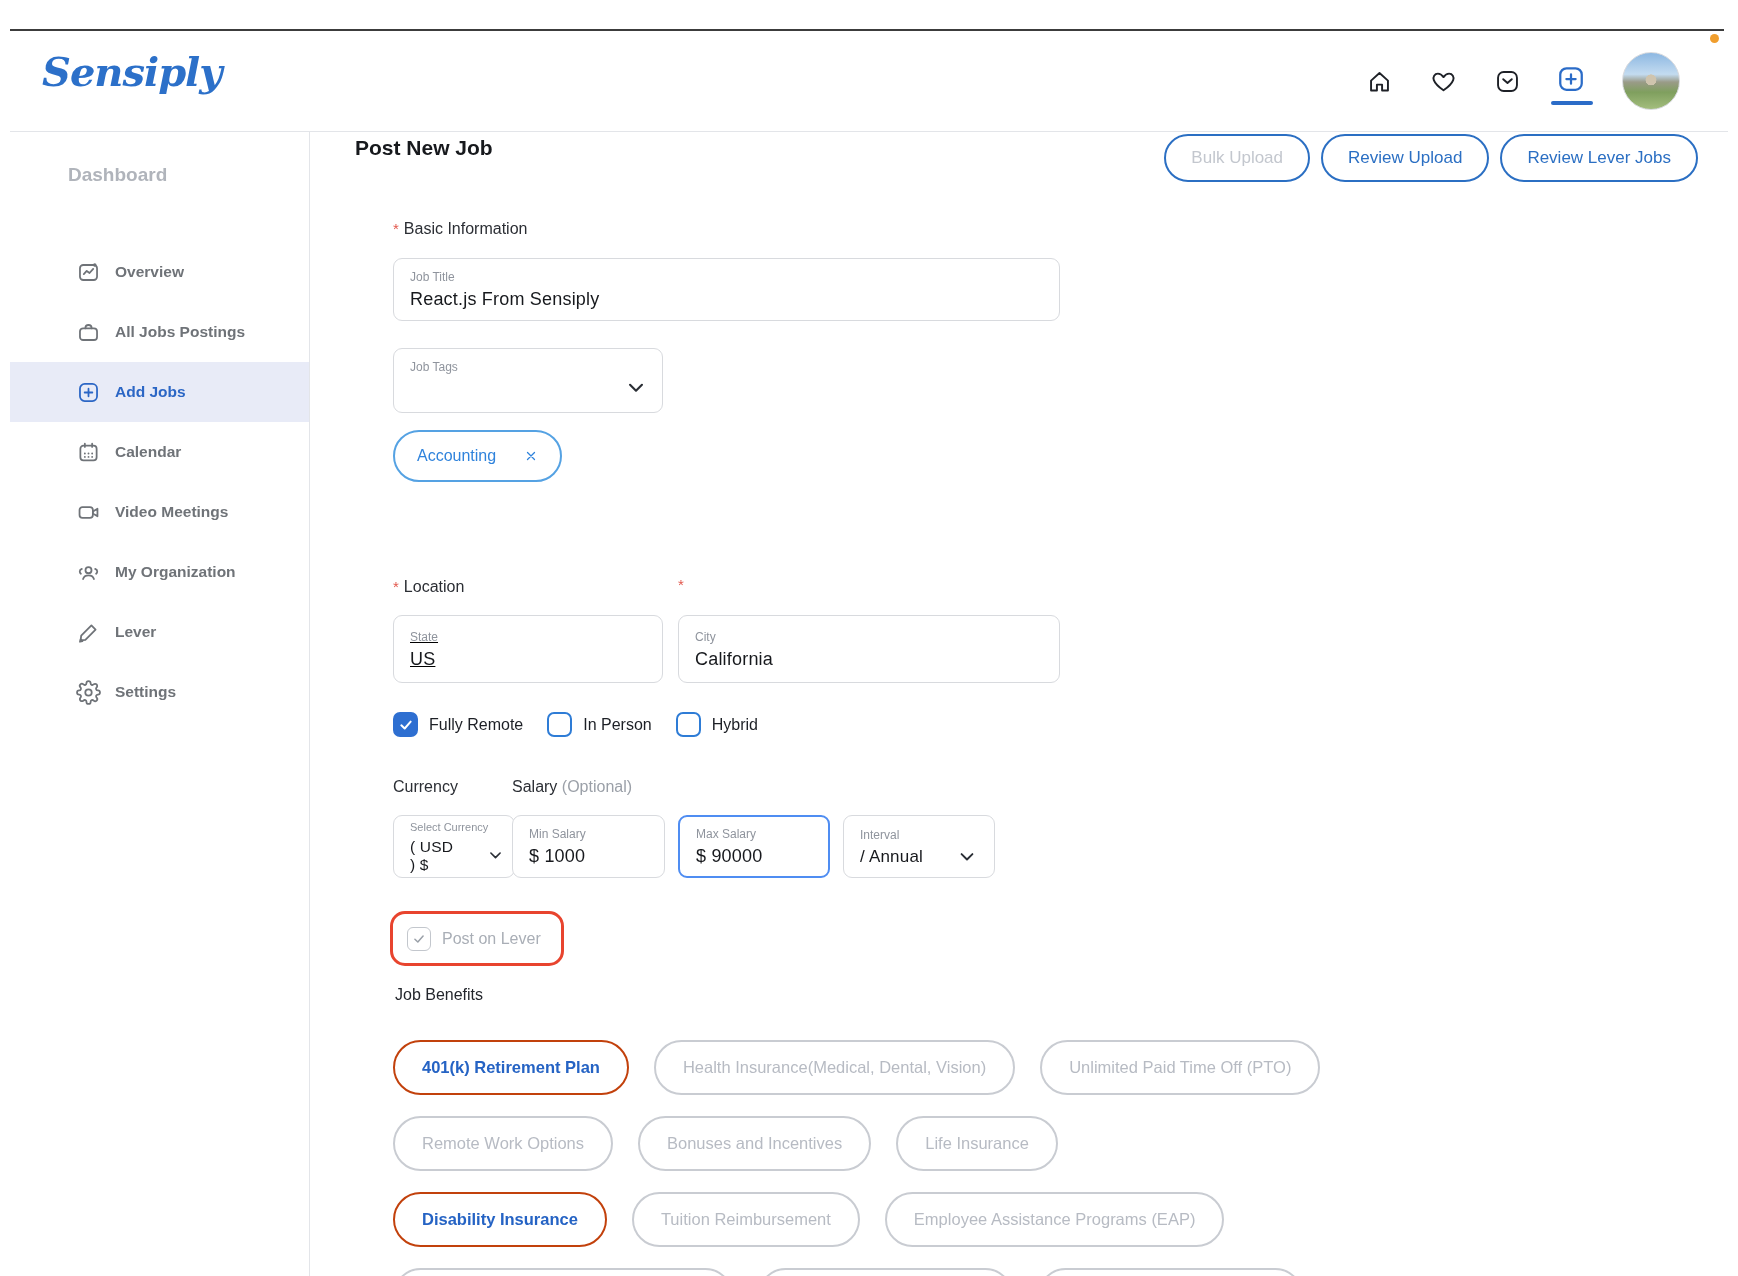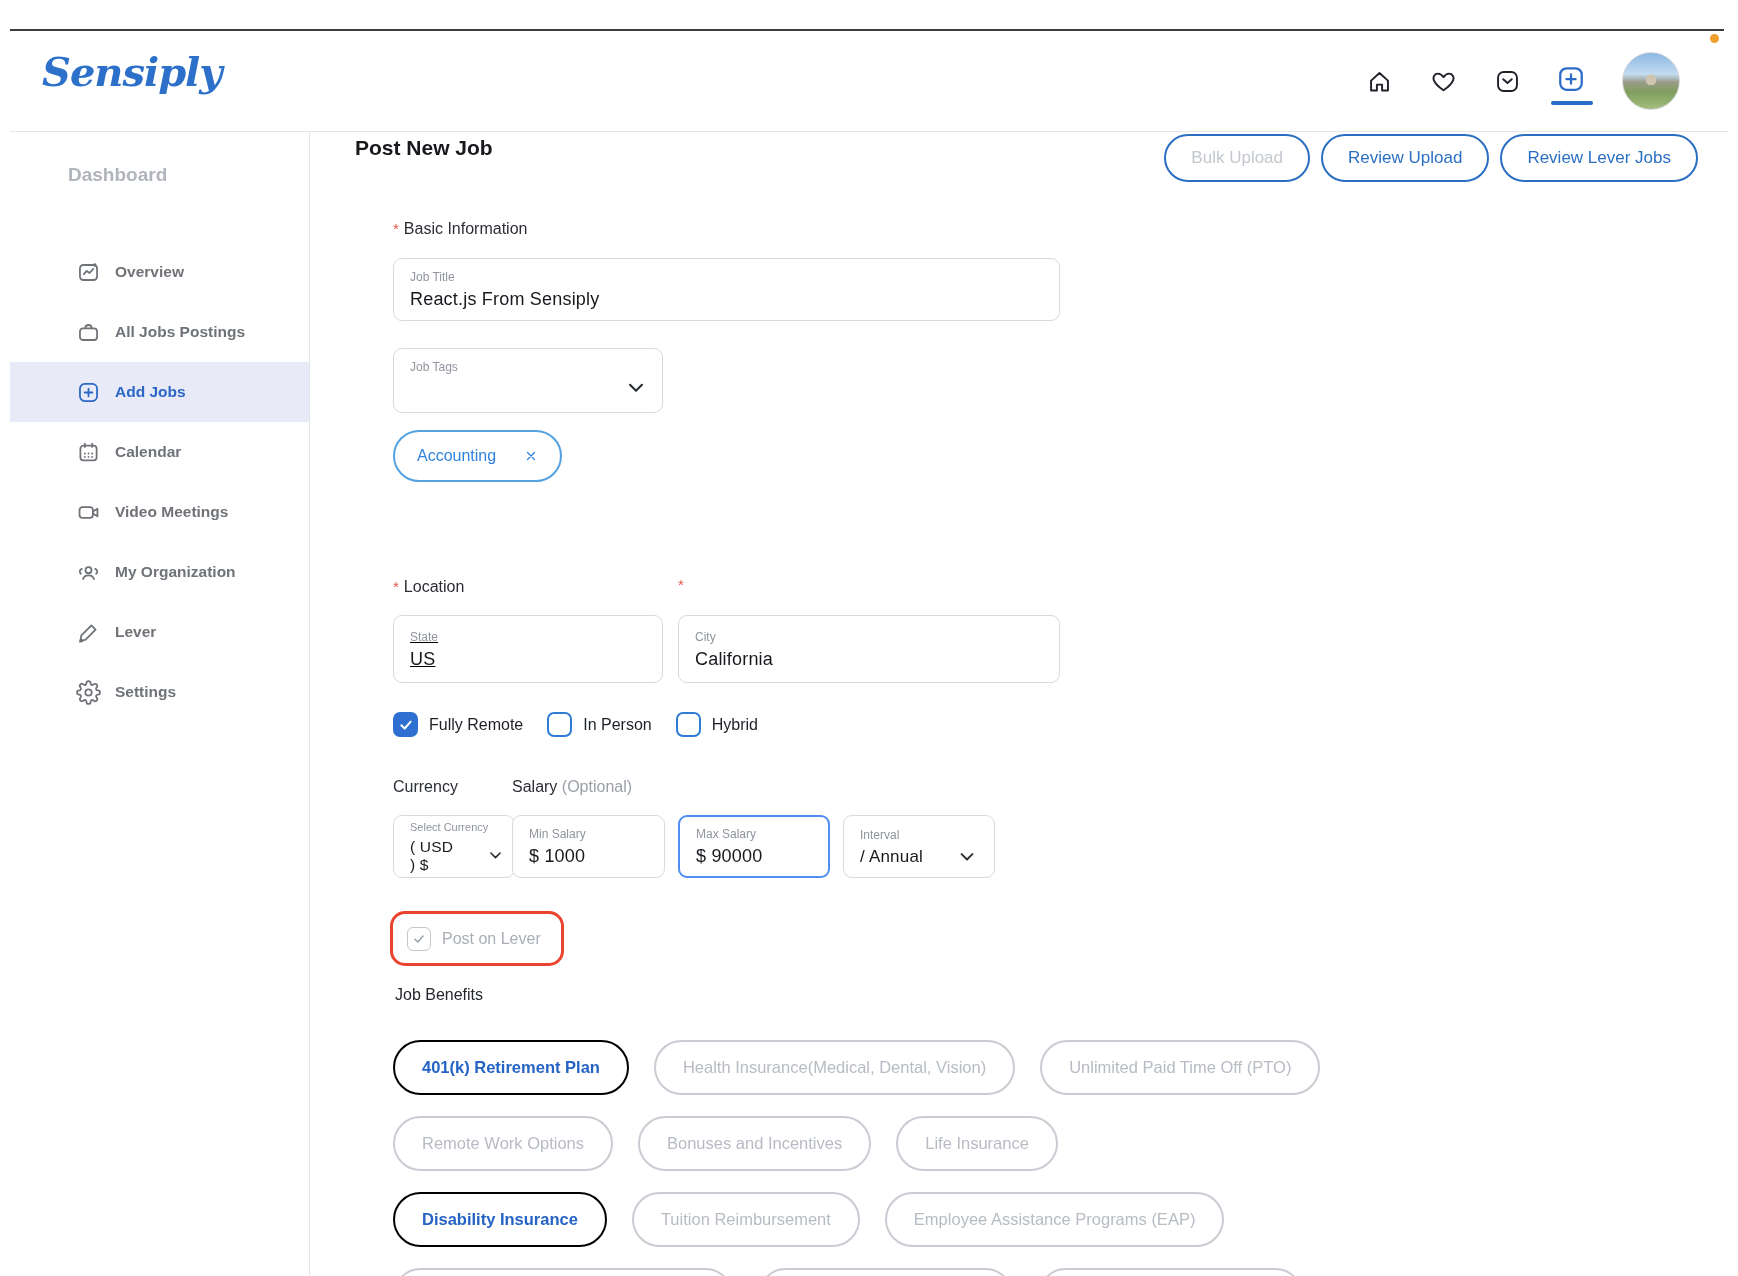--- a/index.html
+++ b/index.html
@@ -72,21 +72,21 @@
   .tag-pill .x svg { width:100%; height:100%; stroke:#2f83dc; stroke-width:2.2; stroke-linecap:round; }
   .tag-row { position:absolute; display:flex; gap:14px; }
 
   .lever-wrap { position:absolute; border:3px solid #e8442e; border-radius:15px; height:55px; display:flex; align-items:center; padding:0 20px 0 14px; gap:12px; }
   .lever-box { width:24px; height:24px; border-radius:6px; border:1.5px solid #c3c7cd; display:flex; align-items:center; justify-content:center; }
   .lever-box svg { width:14px; height:14px; stroke:#9aa0a8; fill:none; stroke-width:2.6; stroke-linecap:round; stroke-linejoin:round; }
   .lever-label { font-size:16px; color:#a9aeb6; }
 
   .benefit-row { position:absolute; display:flex; gap:25px; }
   .benefit { display:inline-flex; align-items:center; height:55px; padding:0 27px; border-radius:28px; font-size:16.5px; white-space:nowrap; cursor:pointer; }
-  .benefit.sel { border:2px solid #000000; color:#2563c4; font-weight:600; }
+  .benefit.sel { border:2px solid #c2410c; color:#2563c4; font-weight:600; }
   .benefit.unsel { border:2px solid #c9ccd2; color:#b7bbc3; font-weight:500; }
   .opt { color:#9ba0a8; font-weight:400; }
   .city-star { position:absolute; color:#e2574c; font-size:15px; }
 </style>
 </head>
 <body>
 
 <div class="app">
 
   <div class="top-line"></div>

